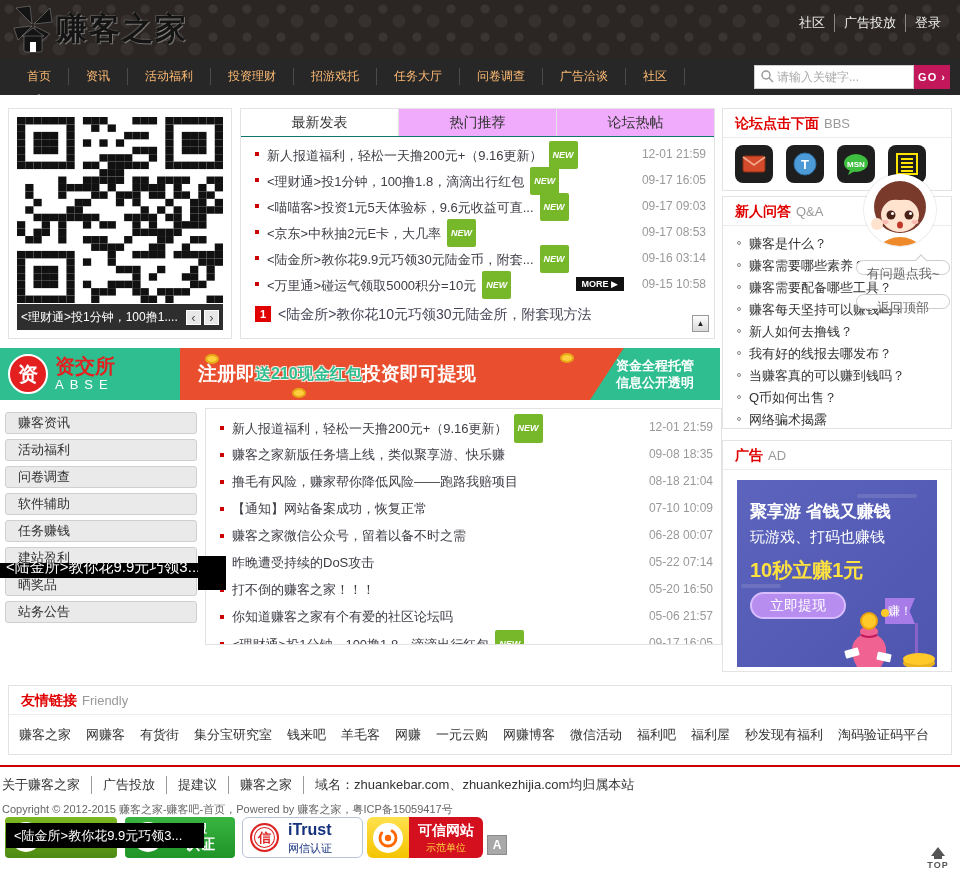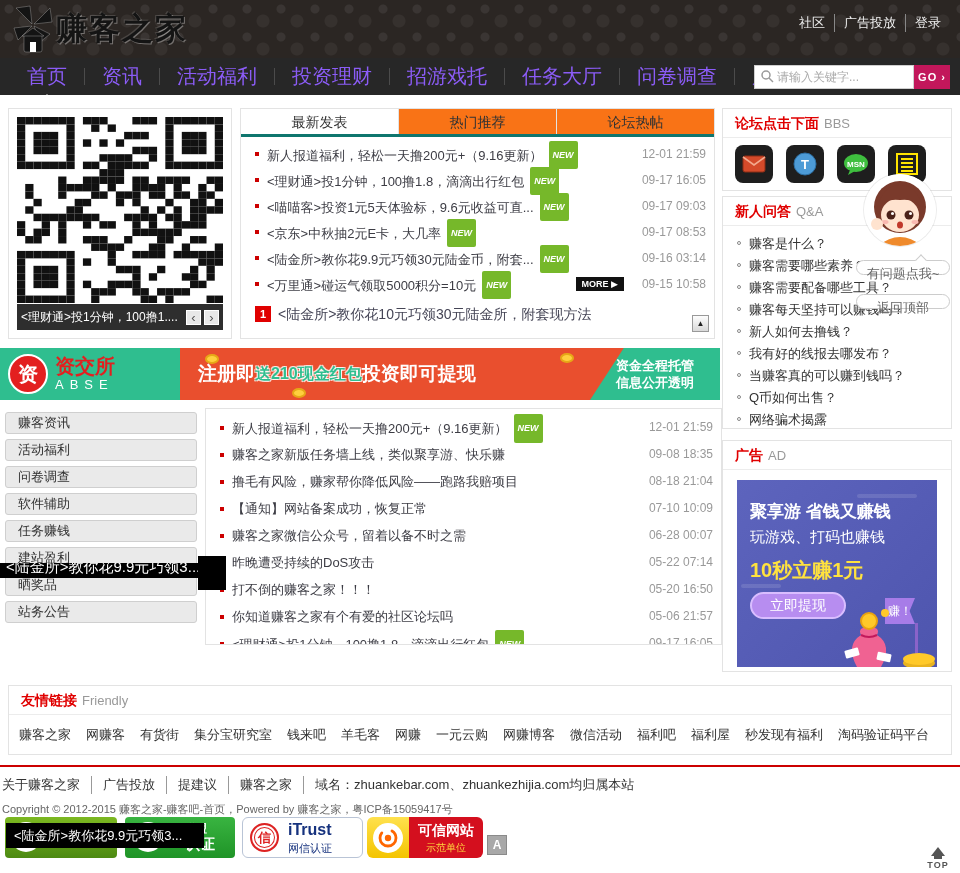--- a/index.html
+++ b/index.html
@@ -16,21 +16,21 @@
   .logo-text{font-size:31px;font-weight:bold;color:#141414;letter-spacing:2px;
     text-shadow:1px 1px 0 rgba(255,255,255,.35),-1px -1px 0 rgba(255,255,255,.15)}
   .header-links{position:absolute;right:10px;top:14px;font-size:13px;color:#ccc;display:flex;align-items:center}
   .header-links a{color:#eee;padding:0 9px}
   .header-links a + a{border-left:1px solid #888}
 
   
   .nav{position:absolute;left:0;top:58px;width:960px;height:37px;background:#272727}
   .nav ul{list-style:none;display:flex;height:37px;padding-left:10px}
   .nav li{position:relative;display:flex;align-items:center;border-right:1px solid #4b4b4b;margin:10px 0;height:17px}
-  .nav li a{color:#8b5cf6;font-size:20px;padding:0 17px;line-height:17px;white-space:nowrap}
+  .nav li a{color:#fdba74;font-size:12px;padding:0 17px;line-height:17px;white-space:nowrap}
   .nav li.active::after{content:"";position:absolute;left:50%;margin-left:-5px;top:21px;
     border:5px solid transparent;border-bottom:6px solid #fff}
   .search{position:absolute;right:10px;top:7px;height:24px;display:flex}
   .search-wrap{position:relative}
   .search input{width:160px;height:24px;border:1px solid #cfcfcf;padding:0 4px 0 22px;font-size:12px;color:#666;
     font-family:inherit;outline:none}
   .search input::placeholder{color:#aaa}
   .mag{position:absolute;left:6px;top:4px;width:14px;height:14px}
   .go-btn{width:36px;height:24px;background:#c2175b;color:#fff;font-weight:bold;font-size:11px;border:0;
     font-family:inherit;cursor:pointer;letter-spacing:1px}
@@ -45,21 +45,21 @@
   .qr-panel{left:8px;top:108px;width:224px;height:231px;padding:8px}
   .qr-box{width:100%;height:100%;position:relative;overflow:hidden}
   .qr-caption{position:absolute;left:0;right:0;bottom:0;height:26px;background:rgba(0,0,0,.82);
     color:#fff;font-size:12px;line-height:26px;padding:0 4px;display:flex;align-items:center}
   .qr-caption .cap-text{flex:1;white-space:nowrap;overflow:hidden}
   .cap-arrow{width:15px;height:15px;background:#e8e8e8;color:#555;font-size:13px;line-height:13px;
     text-align:center;margin-left:3px;border:1px solid #fff;cursor:pointer}
 
   
   .posts-panel{left:240px;top:108px;width:475px;height:231px;overflow:hidden}
-  .tabs{display:flex;height:28px;background:#f97316;border-bottom:3px solid #0f766e}
+  .tabs{display:flex;height:28px;background:#f0abfc;border-bottom:1px solid #0f766e}
   .tab{flex:1;text-align:center;line-height:27px;font-size:14px;color:#333;border-right:1px solid #e3e3e3;cursor:pointer}
   .tab:last-child{border-right:none}
   .tab.active{background:#fff}
   .rows{padding-top:4px}
   .post-row{position:relative;height:26px;line-height:26px;padding-left:26px;font-size:13px;color:#3c3c44;white-space:nowrap}
   .bullet{position:absolute;left:14px;top:11px;width:4px;height:4px;background:#cc0000}
   .post-title{color:#3c3c44}
   .new-badge{display:inline-block;background:#76b82a;color:#fff;font-size:9px;font-weight:bold;font-style:italic;
     padding:1px 4px;border-radius:2px;margin-left:6px;vertical-align:2px}
   .more-badge{position:absolute;right:90px;top:6px;background:#111;color:#fff;font-size:9px;font-weight:bold;

